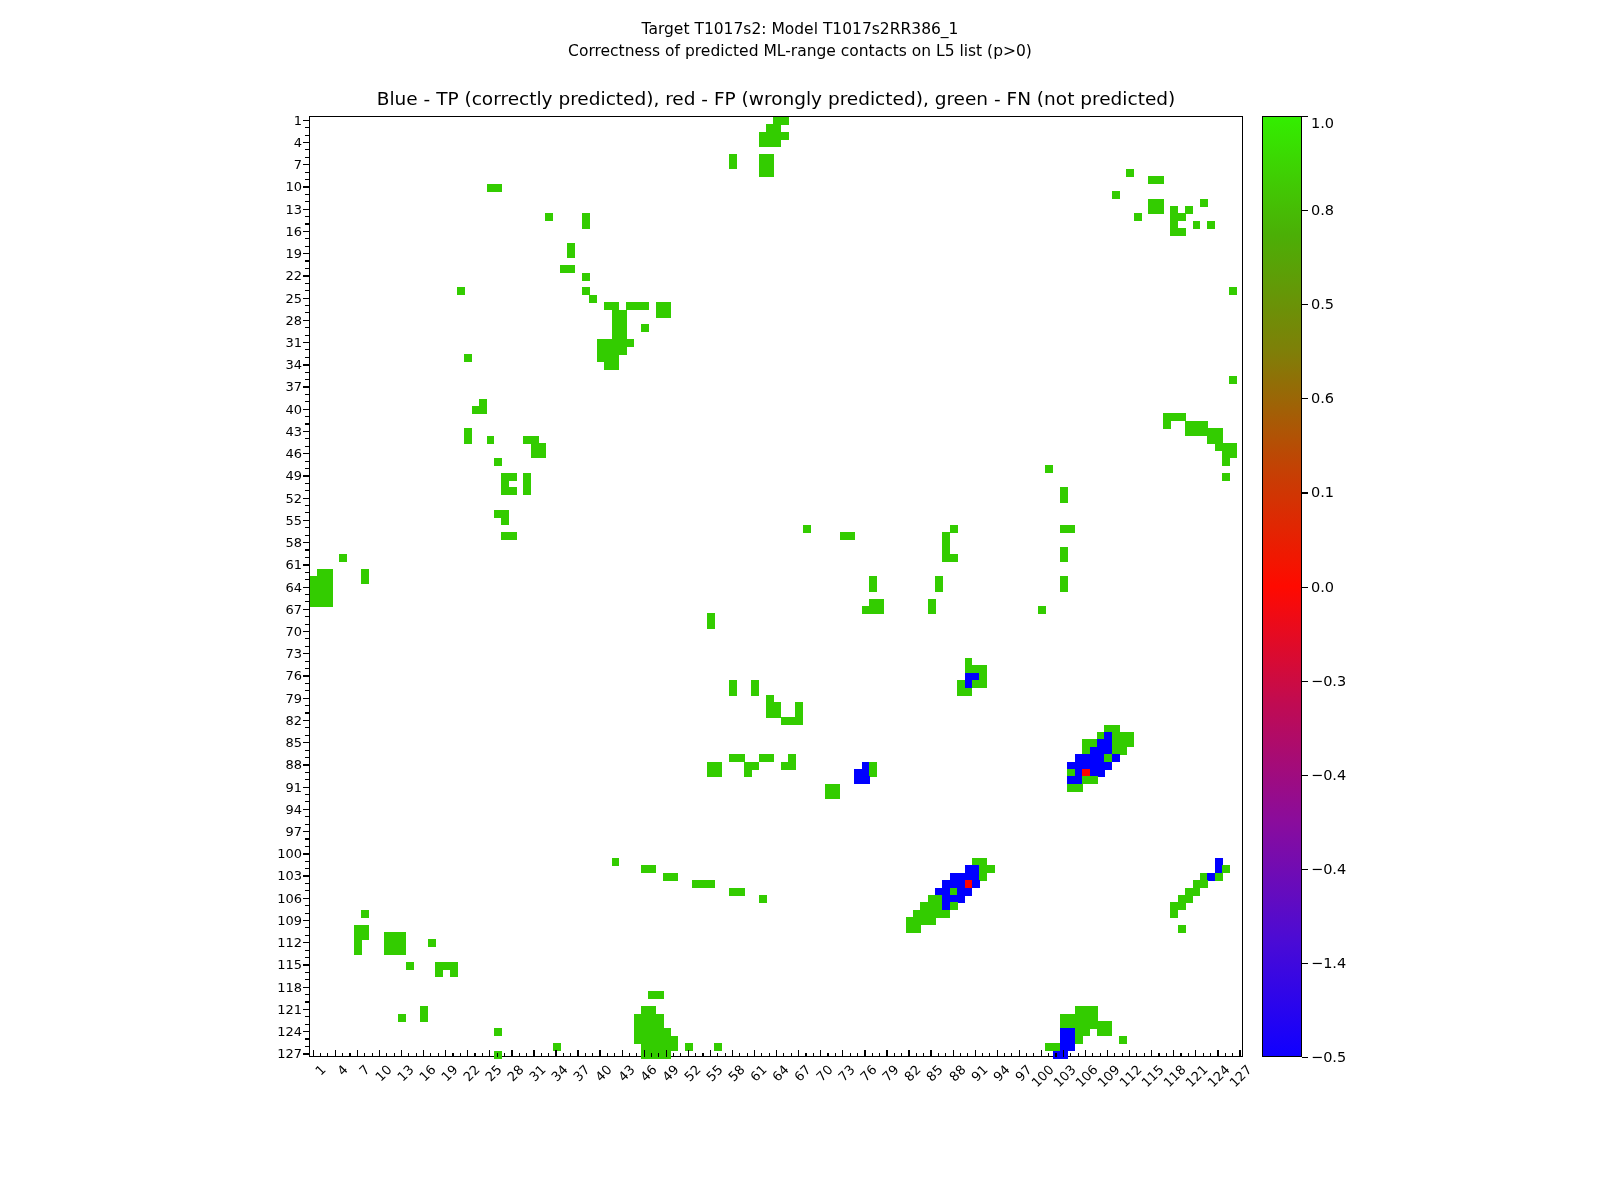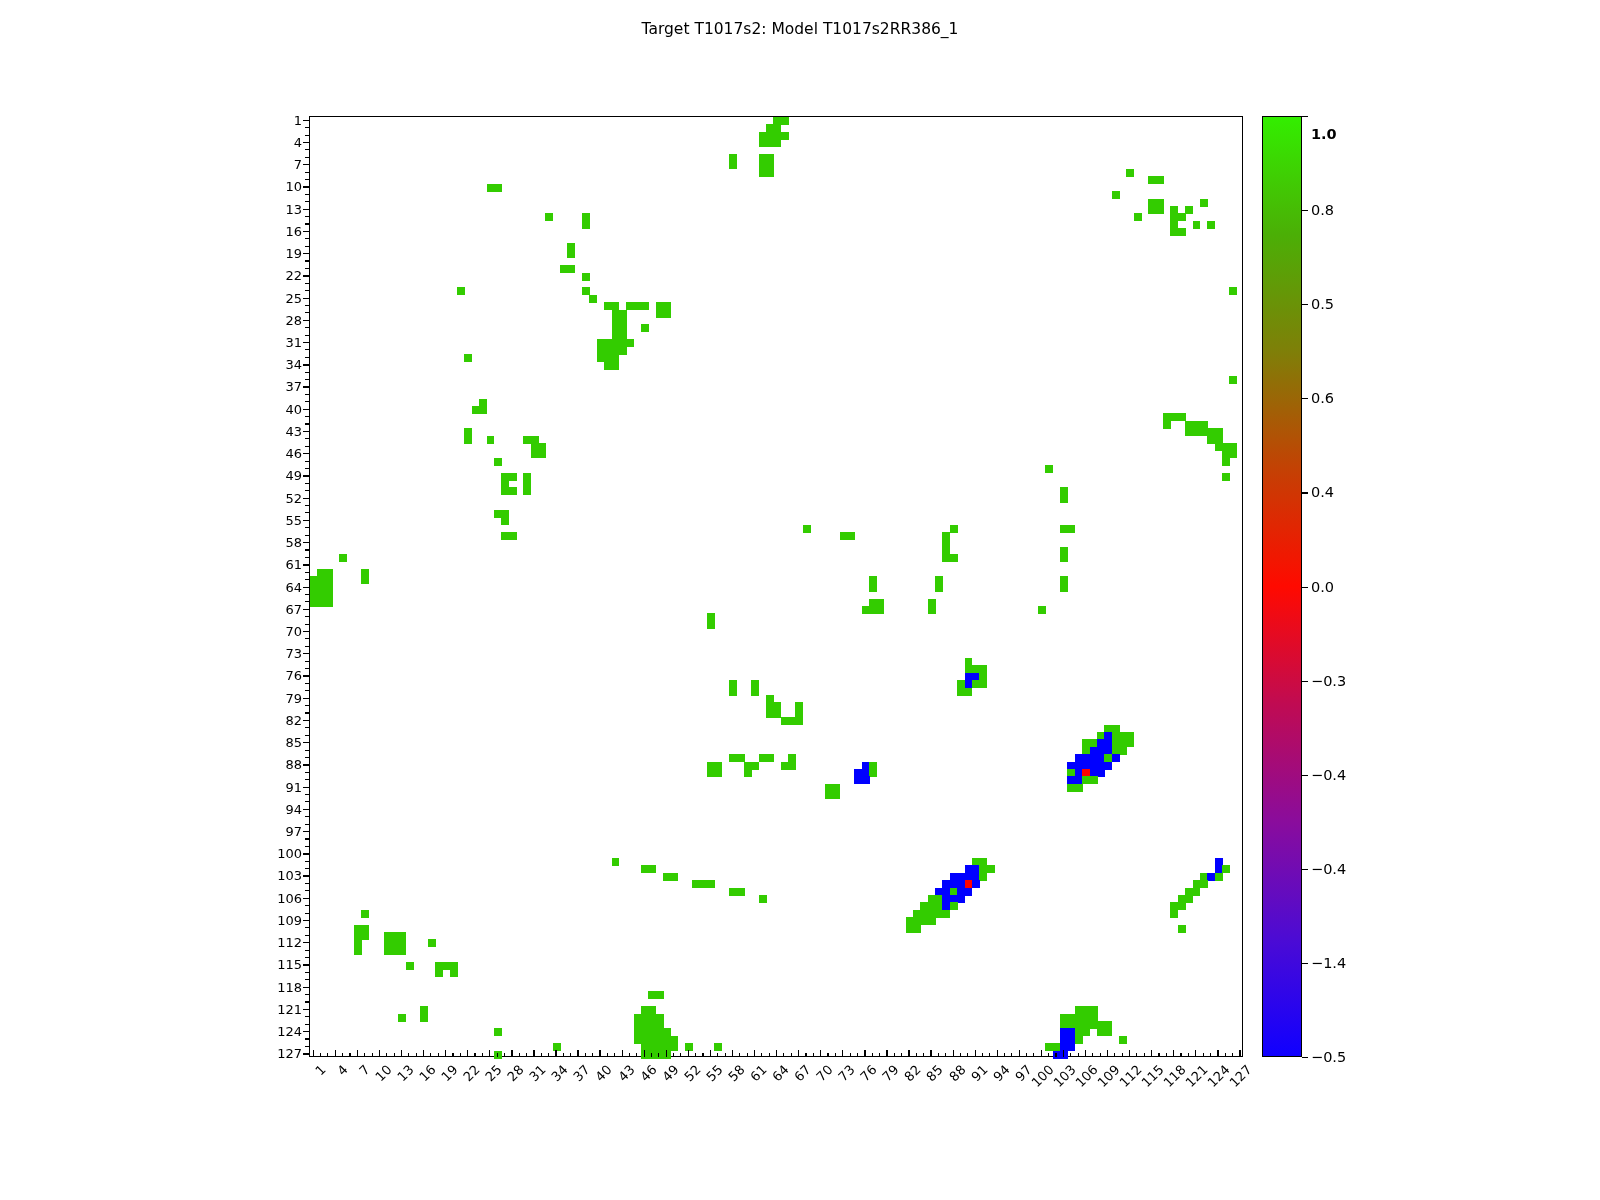--- a/index.html
+++ b/index.html
@@ -29,22 +29,23 @@
   #cbargrad{position:absolute;left:0;top:0;width:100%;height:100%;}
   #cbarticks{position:absolute;left:1302px;top:116px;width:60px;height:941px;}
   .cbtick{position:absolute;left:0;transform:translateY(-50%);font-size:14.5px;white-space:nowrap;padding-left:9px;color:#000;}
   .cbtickmark{position:absolute;left:0;width:6px;height:1.2px;background:#000;}
 </style>
 </head>
 <body>
 
 <div id="figure">
 
-  <div class="suptitle"><span>Target T1017s2: Model T1017s2RR386_1</span><br></div>
-
+  <div class="suptitle"><span>Target T1017s2: Model T1017s2RR386_1</span><br><span>Correctness of predicted ML-range contacts on L5 list (p&gt;0)</span></div>
+
+  <div class="axtitle">Blue - TP (correctly predicted), red - FP (wrongly predicted), green - FN (not predicted)</div>
 
   <div id="plotframe">
     <div id="cells">
         <div class="cell" style="left: 463.323px; top: 0px; width: 7.95433px; height: 8.00945px; background: rgb(51, 204, 0);"></div>
         <div class="cell" style="left: 470.677px; top: 0px; width: 7.95433px; height: 8.00945px; background: rgb(51, 204, 0);"></div>
         <div class="cell" style="left: 455.969px; top: 7.40945px; width: 7.95433px; height: 8.00945px; background: rgb(51, 204, 0);"></div>
         <div class="cell" style="left: 463.323px; top: 7.40945px; width: 7.95433px; height: 8.00945px; background: rgb(51, 204, 0);"></div>
         <div class="cell" style="left: 448.614px; top: 14.8189px; width: 7.95433px; height: 8.00945px; background: rgb(51, 204, 0);"></div>
         <div class="cell" style="left: 455.969px; top: 14.8189px; width: 7.95433px; height: 8.00945px; background: rgb(51, 204, 0);"></div>
         <div class="cell" style="left: 463.323px; top: 14.8189px; width: 7.95433px; height: 8.00945px; background: rgb(51, 204, 0);"></div>
@@ -833,29 +834,29 @@
       <div class="xtick" style="left: 869.134px;">118</div>
       <div class="xtick" style="left: 891.197px;">121</div>
       <div class="xtick" style="left: 913.26px;">124</div>
       <div class="xtick" style="left: 935.323px;">127</div>
     </div>
 
   <div id="cbar">
       <div id="cbargrad" style="background: linear-gradient(rgb(51, 238, 0) 0%, rgb(75, 175, 6) 12.5%, rgb(127, 127, 8) 25%, rgb(196, 65, 4) 37.5%, rgb(255, 10, 0) 50%, rgb(192, 11, 82) 62.5%, rgb(138, 12, 156) 75%, rgb(76, 11, 212) 87.5%, rgb(16, 0, 255) 100%);"></div>
     </div>
   <div id="cbarticks">
-      <div class="cbtick" style="top: 18px; font-weight: bold;">1.0</div>
+      <div class="cbtick" style="top: 7px;">1.0</div>
       <div class="cbtickmark" style="top: 0px;"></div>
       <div class="cbtick" style="top: 94.1px;">0.8</div>
       <div class="cbtickmark" style="top: 94.1px;"></div>
       <div class="cbtick" style="top: 188.2px;">0.5</div>
       <div class="cbtickmark" style="top: 188.2px;"></div>
       <div class="cbtick" style="top: 282.3px;">0.6</div>
       <div class="cbtickmark" style="top: 282.3px;"></div>
-      <div class="cbtick" style="top: 376.4px;">0.4</div>
+      <div class="cbtick" style="top: 376.4px;">0.1</div>
       <div class="cbtickmark" style="top: 376.4px;"></div>
       <div class="cbtick" style="top: 470.5px;">0.0</div>
       <div class="cbtickmark" style="top: 470.5px;"></div>
       <div class="cbtick" style="top: 564.6px;">−0.3</div>
       <div class="cbtickmark" style="top: 564.6px;"></div>
       <div class="cbtick" style="top: 658.7px;">−0.4</div>
       <div class="cbtickmark" style="top: 658.7px;"></div>
       <div class="cbtick" style="top: 752.8px;">−0.4</div>
       <div class="cbtickmark" style="top: 752.8px;"></div>
       <div class="cbtick" style="top: 846.9px;">−1.4</div>

